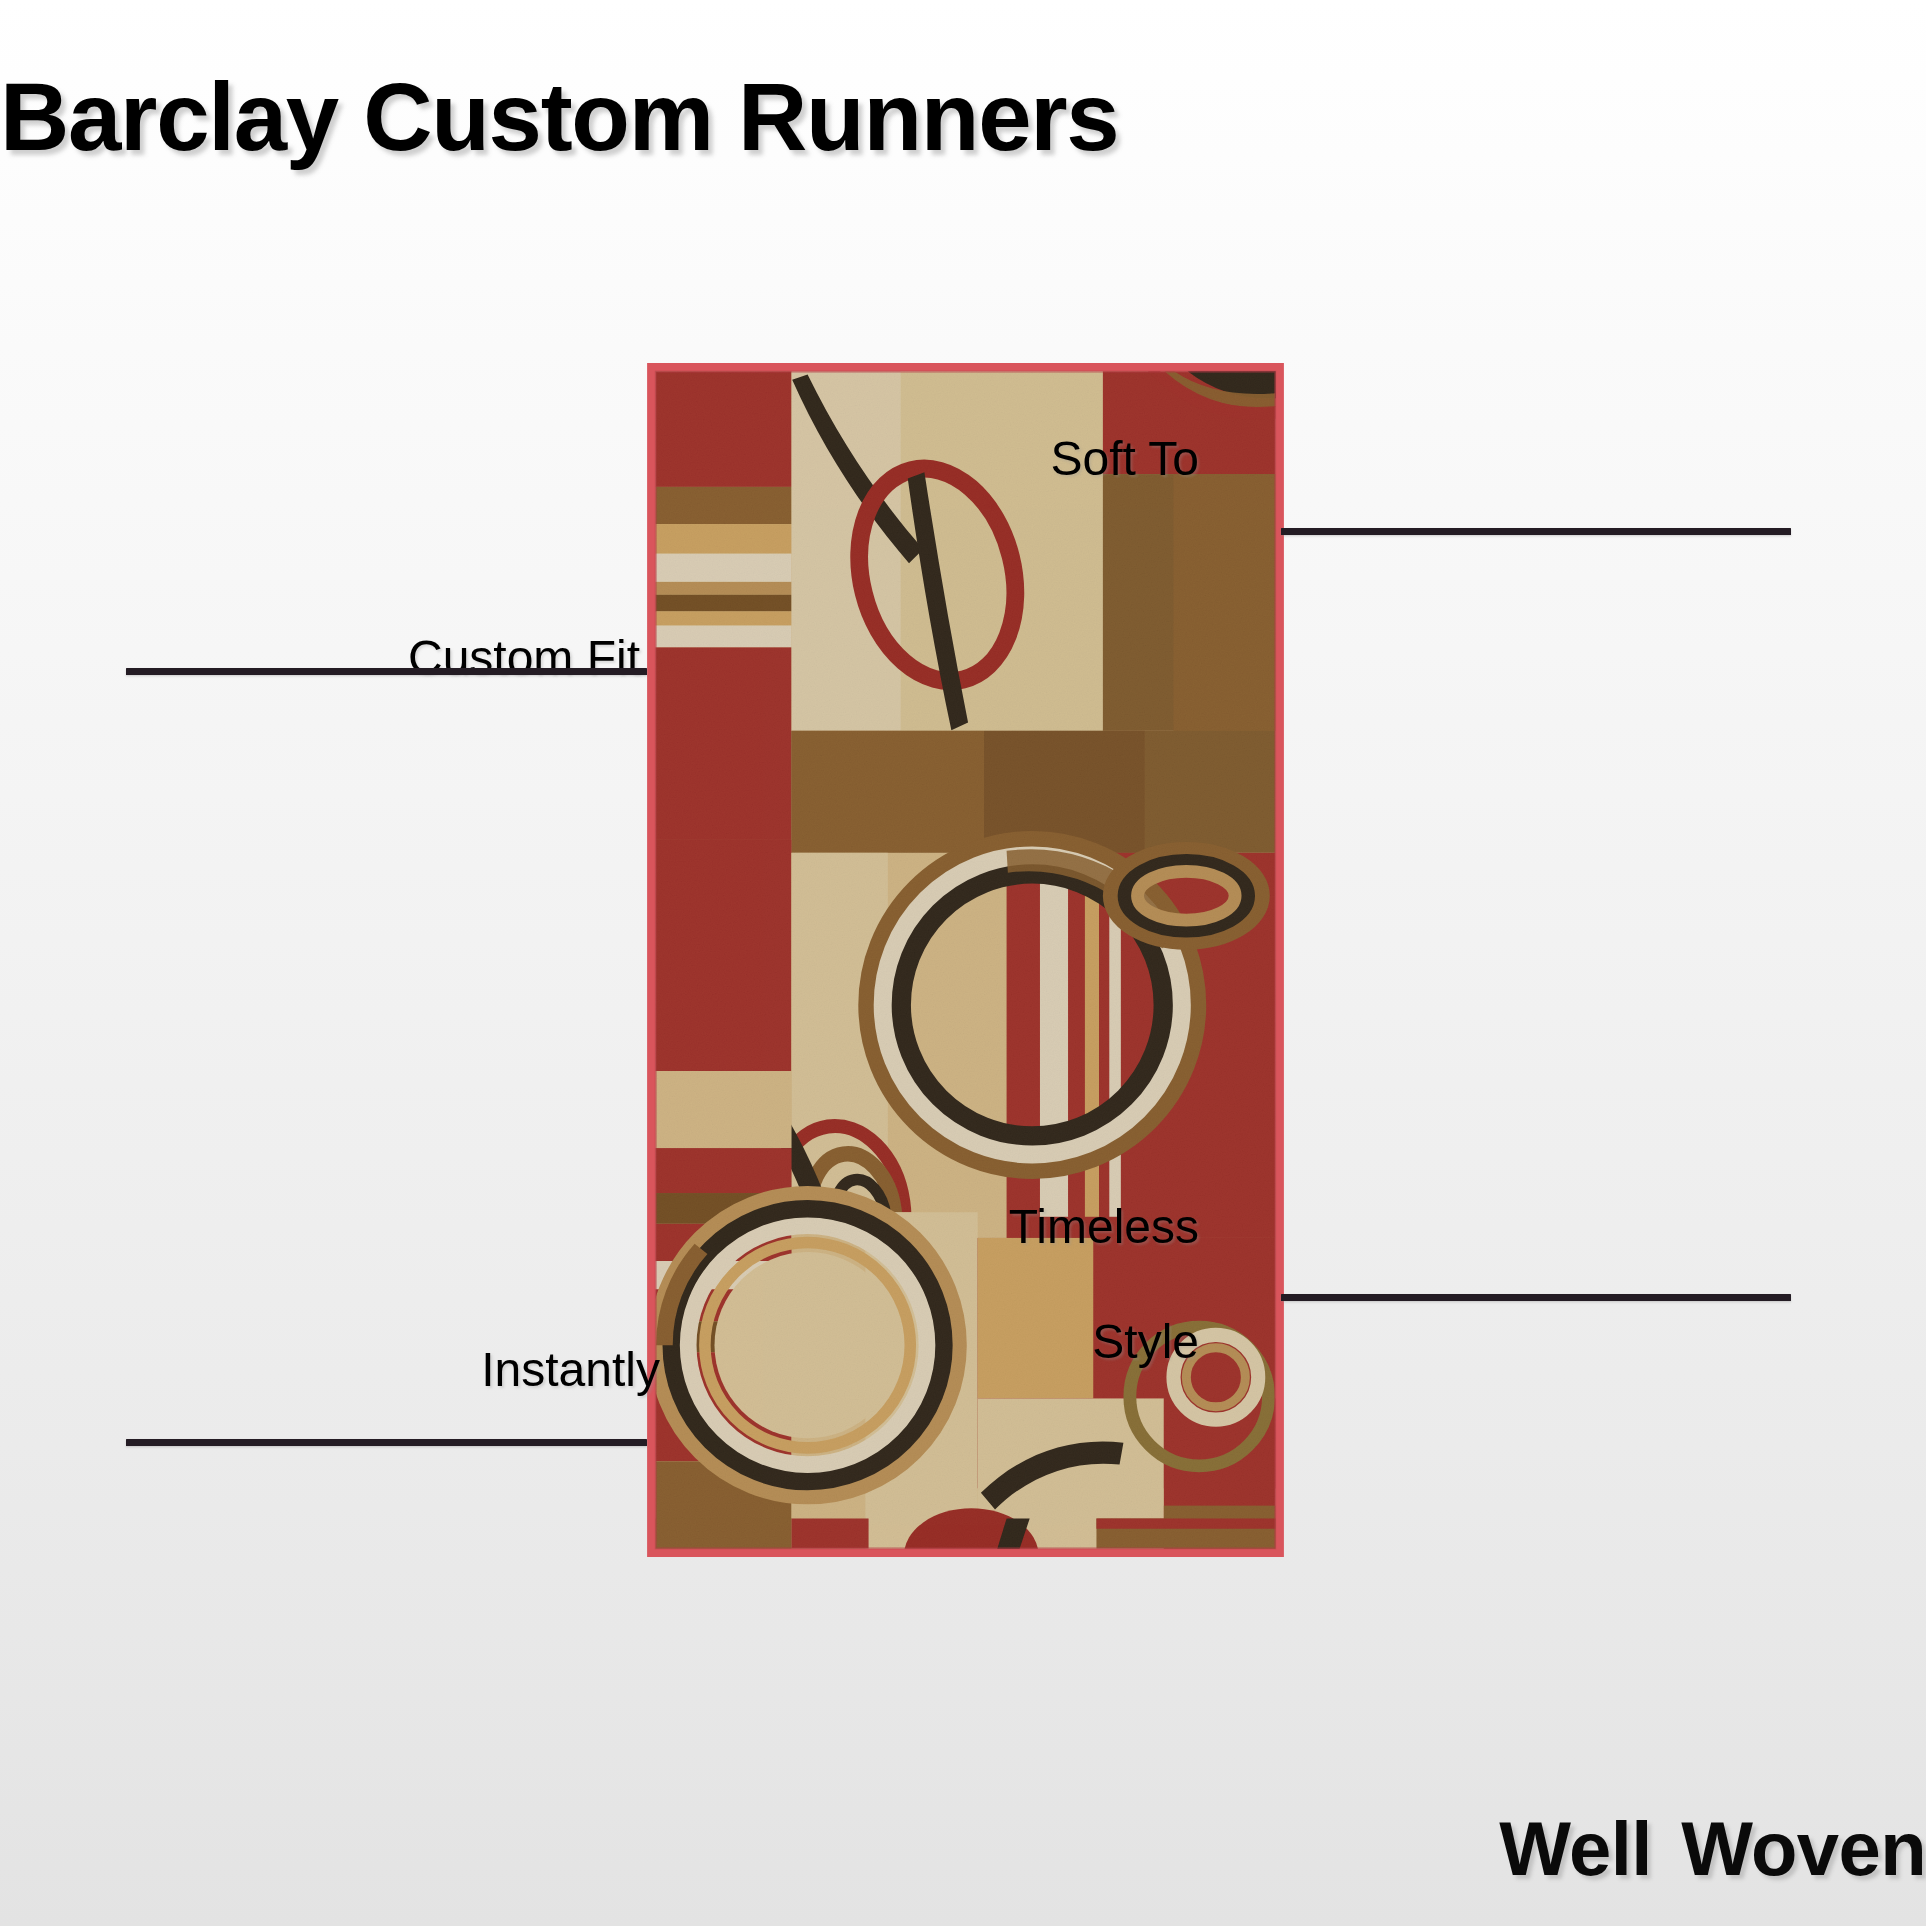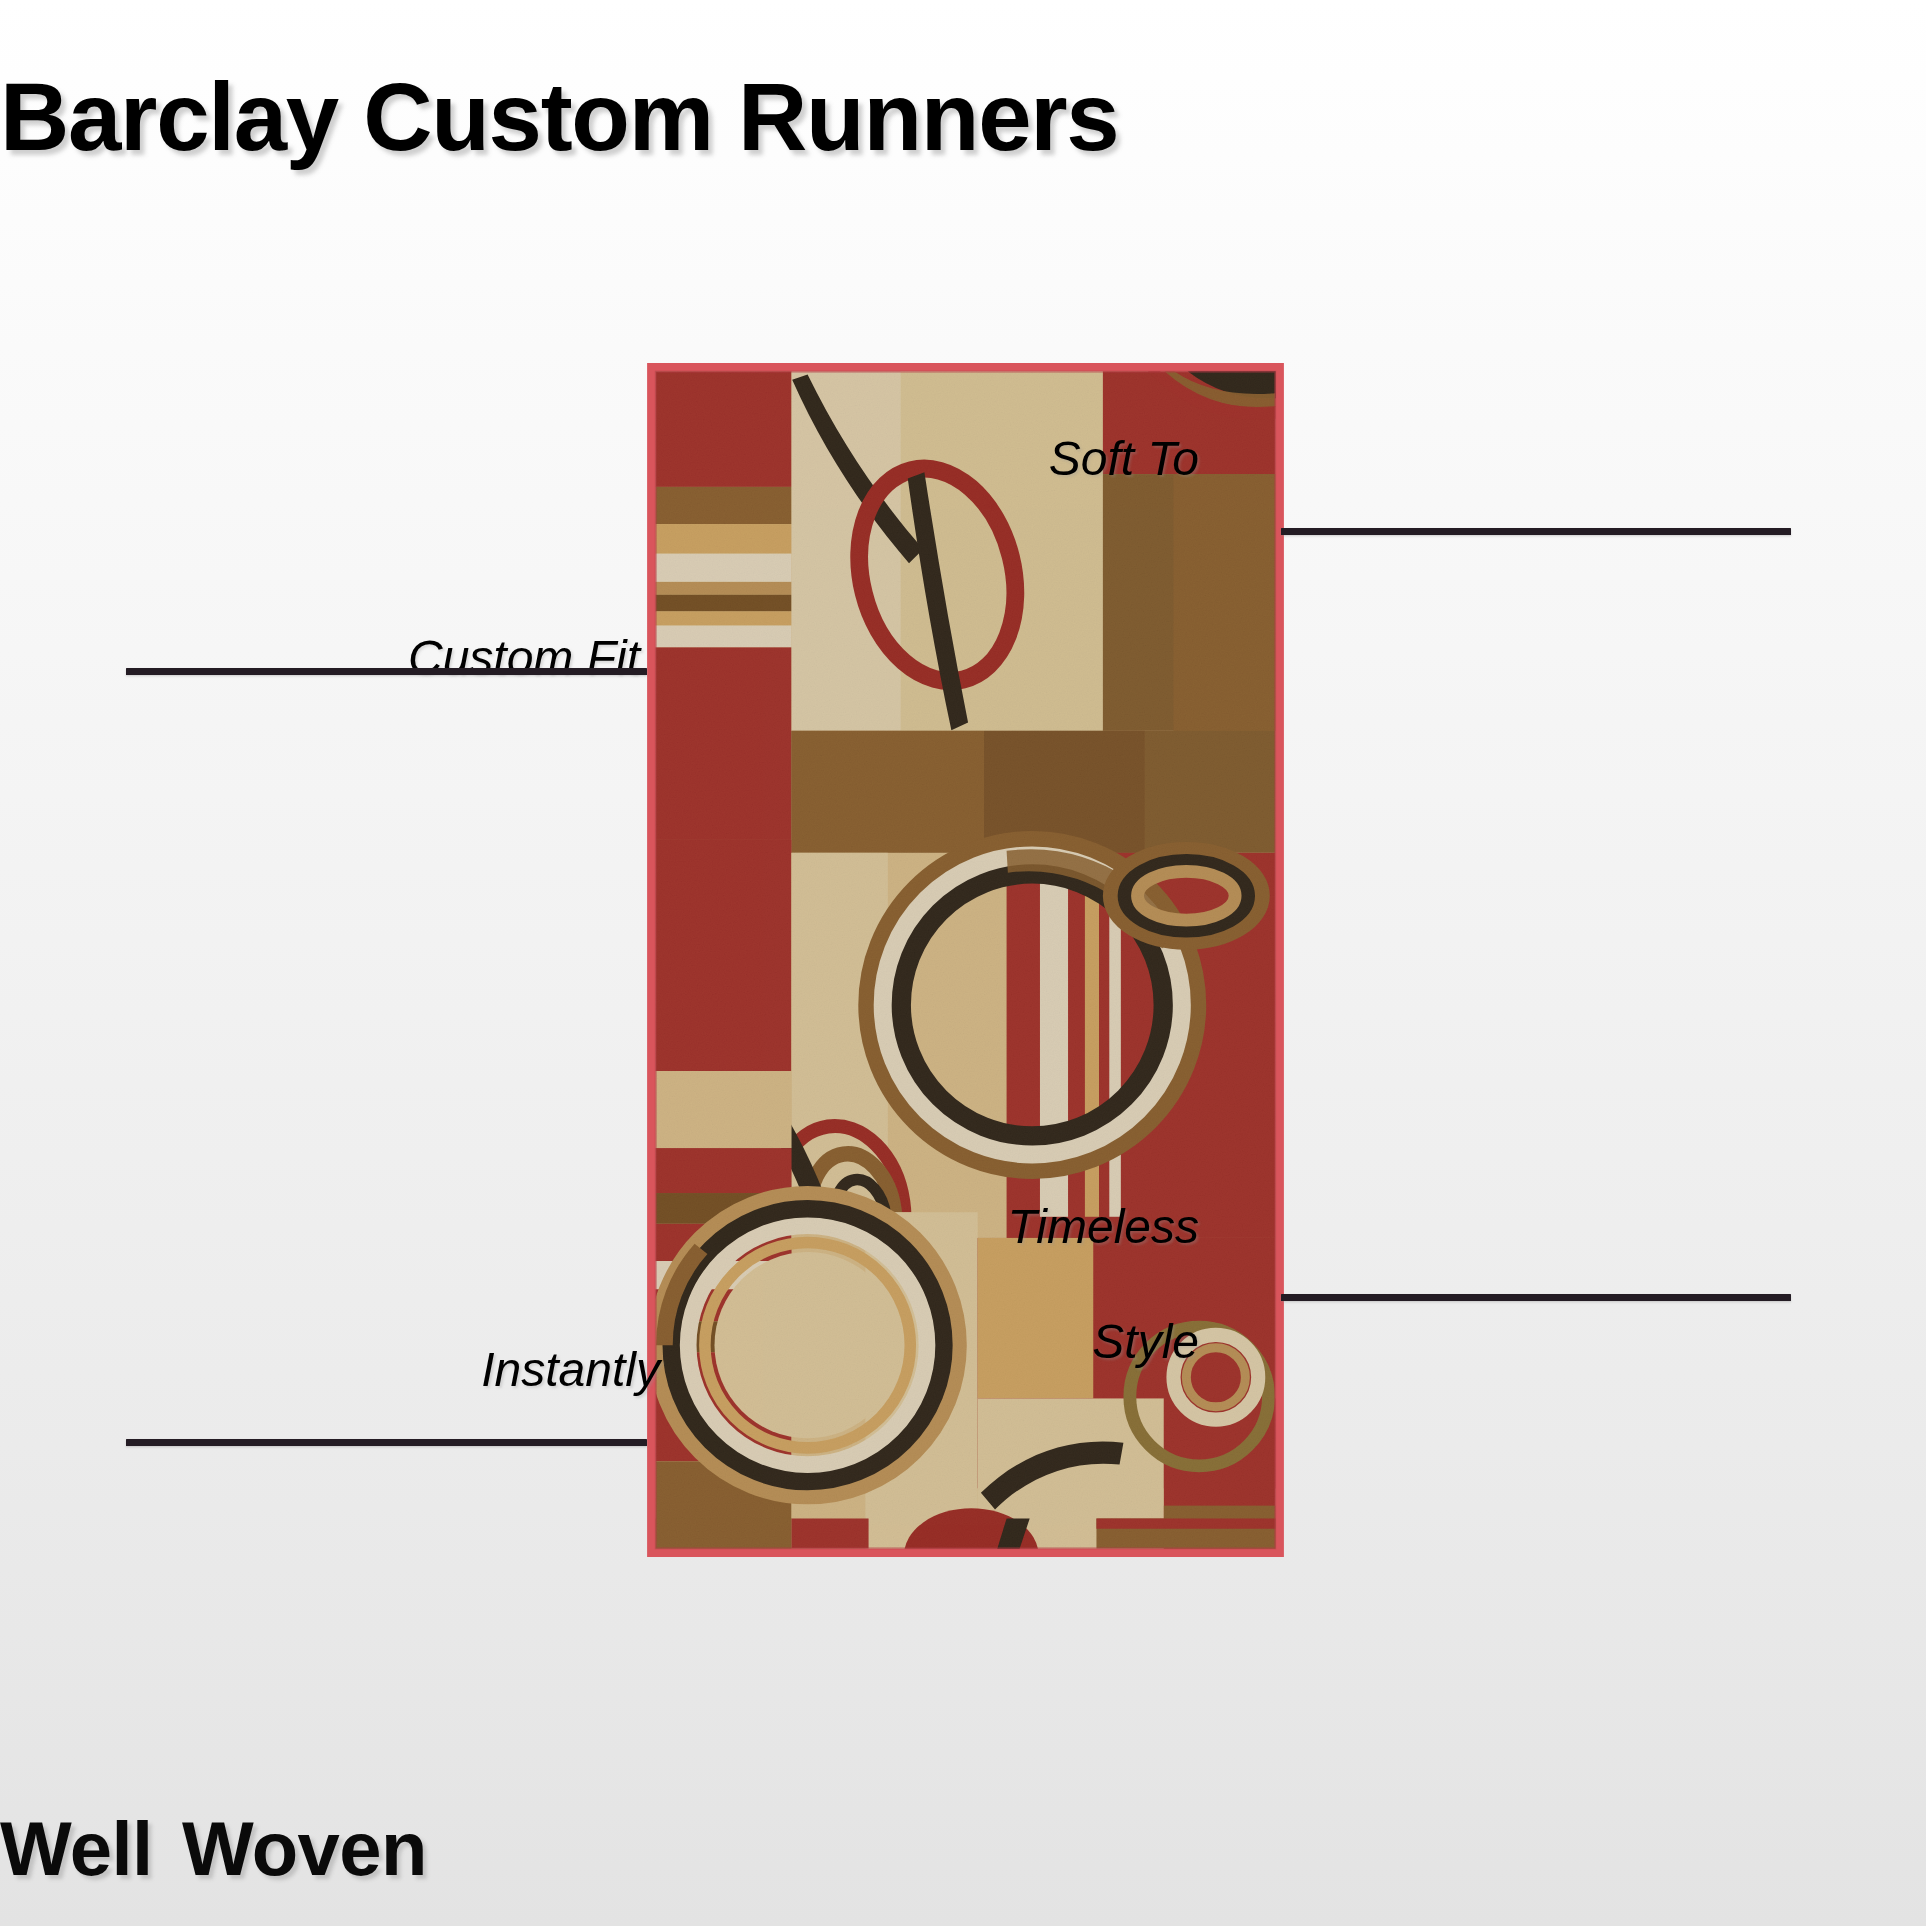--- a/index.html
+++ b/index.html
@@ -22,21 +22,21 @@
     color:#000;
     line-height:1.0;
     text-shadow:4.5px 4.5px 4.5px rgba(120,120,120,0.34);
     white-space:nowrap;
   }
 
   
   .brand {
     position:absolute;
     top:1811px; left:0; width:1926px;
-    text-align:left;
+    text-align:right;
     font-size:76px;
     font-weight:bold;
     letter-spacing:-0.6px;
     color:#0a0a0a;
     line-height:1.0;
     text-shadow:3.9px 3.9px 3.9px rgba(120,120,120,0.30);
     white-space:nowrap;
   }
   .brand .gap { display:inline-block; width:29.5px; }
 
@@ -50,21 +50,20 @@
 
   
   .callout-label {
     position:absolute;
     font-size:48px;
     font-weight:normal;
     color:#000;
     line-height:1.20;
     white-space:pre-line;
     text-shadow:1.9px 1.9px 2.6px rgba(150,150,150,0.30);
-    font-style:italic;
   }
   .callout-label.left  { text-align:right; }
   .callout-label.right { text-align:right; }
 
   .callout-rule {
     position:absolute;
     height:7px;
     background:#241c24;
     border-radius:0.6px;
     box-shadow:0 1.3px 1.9px rgba(140,140,140,0.35);

